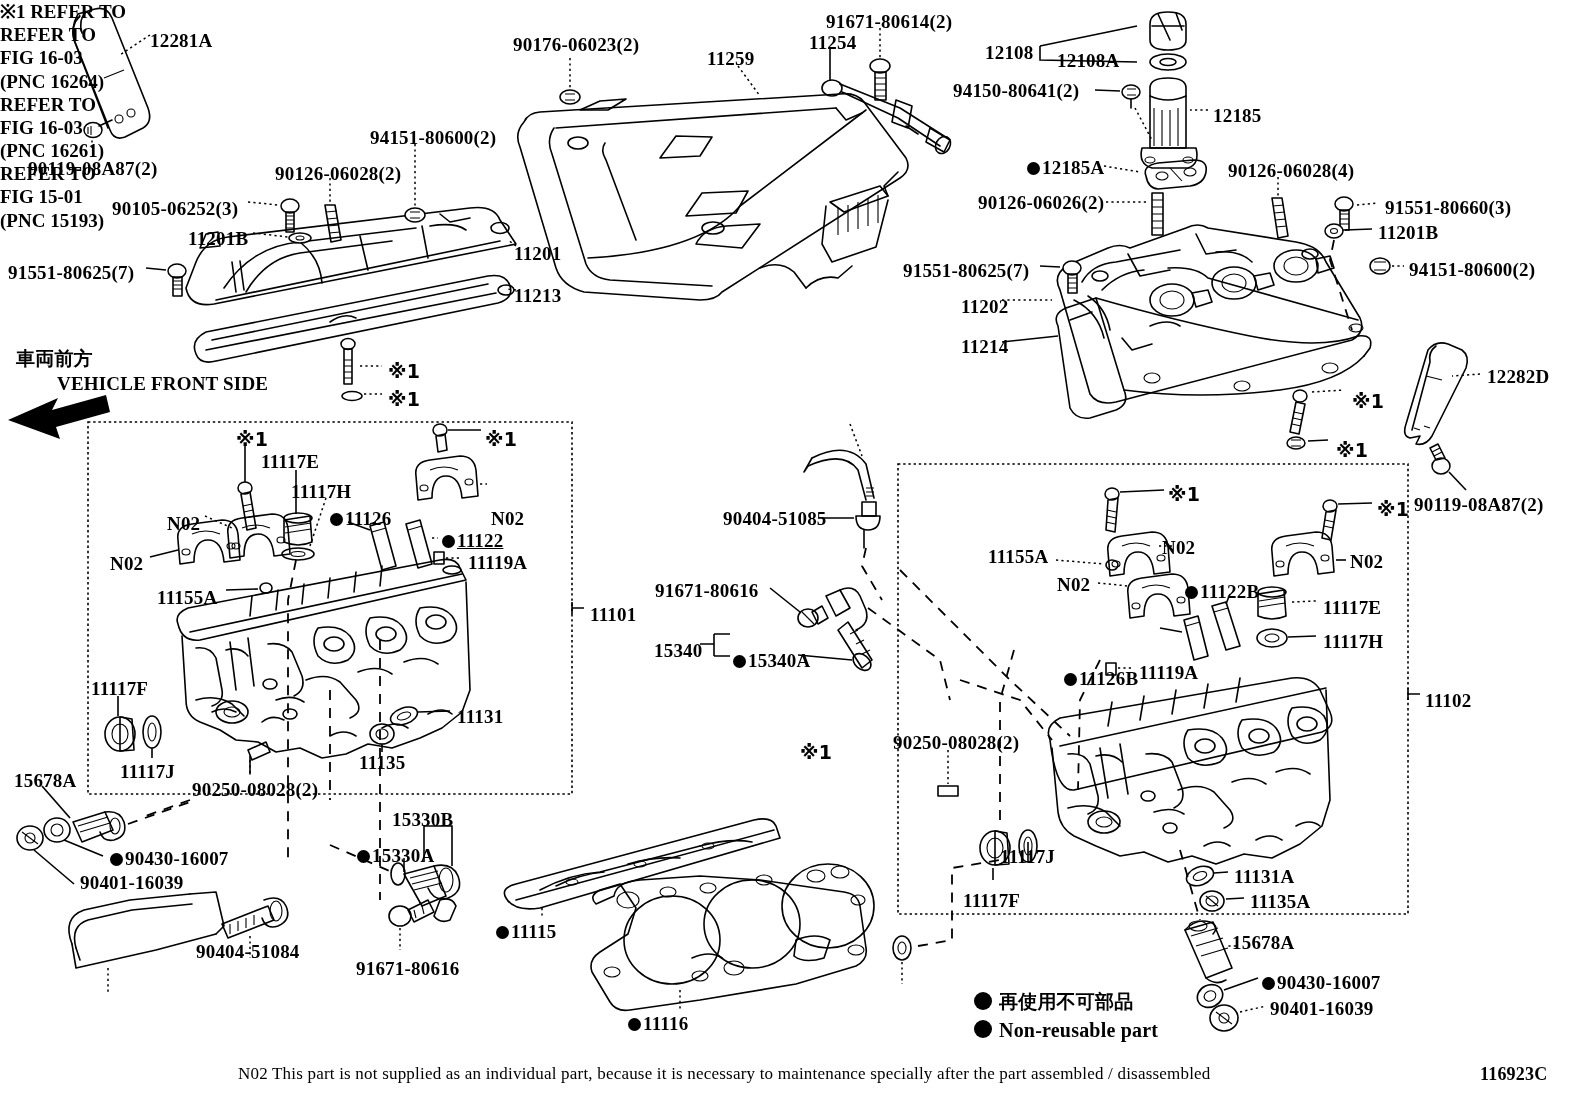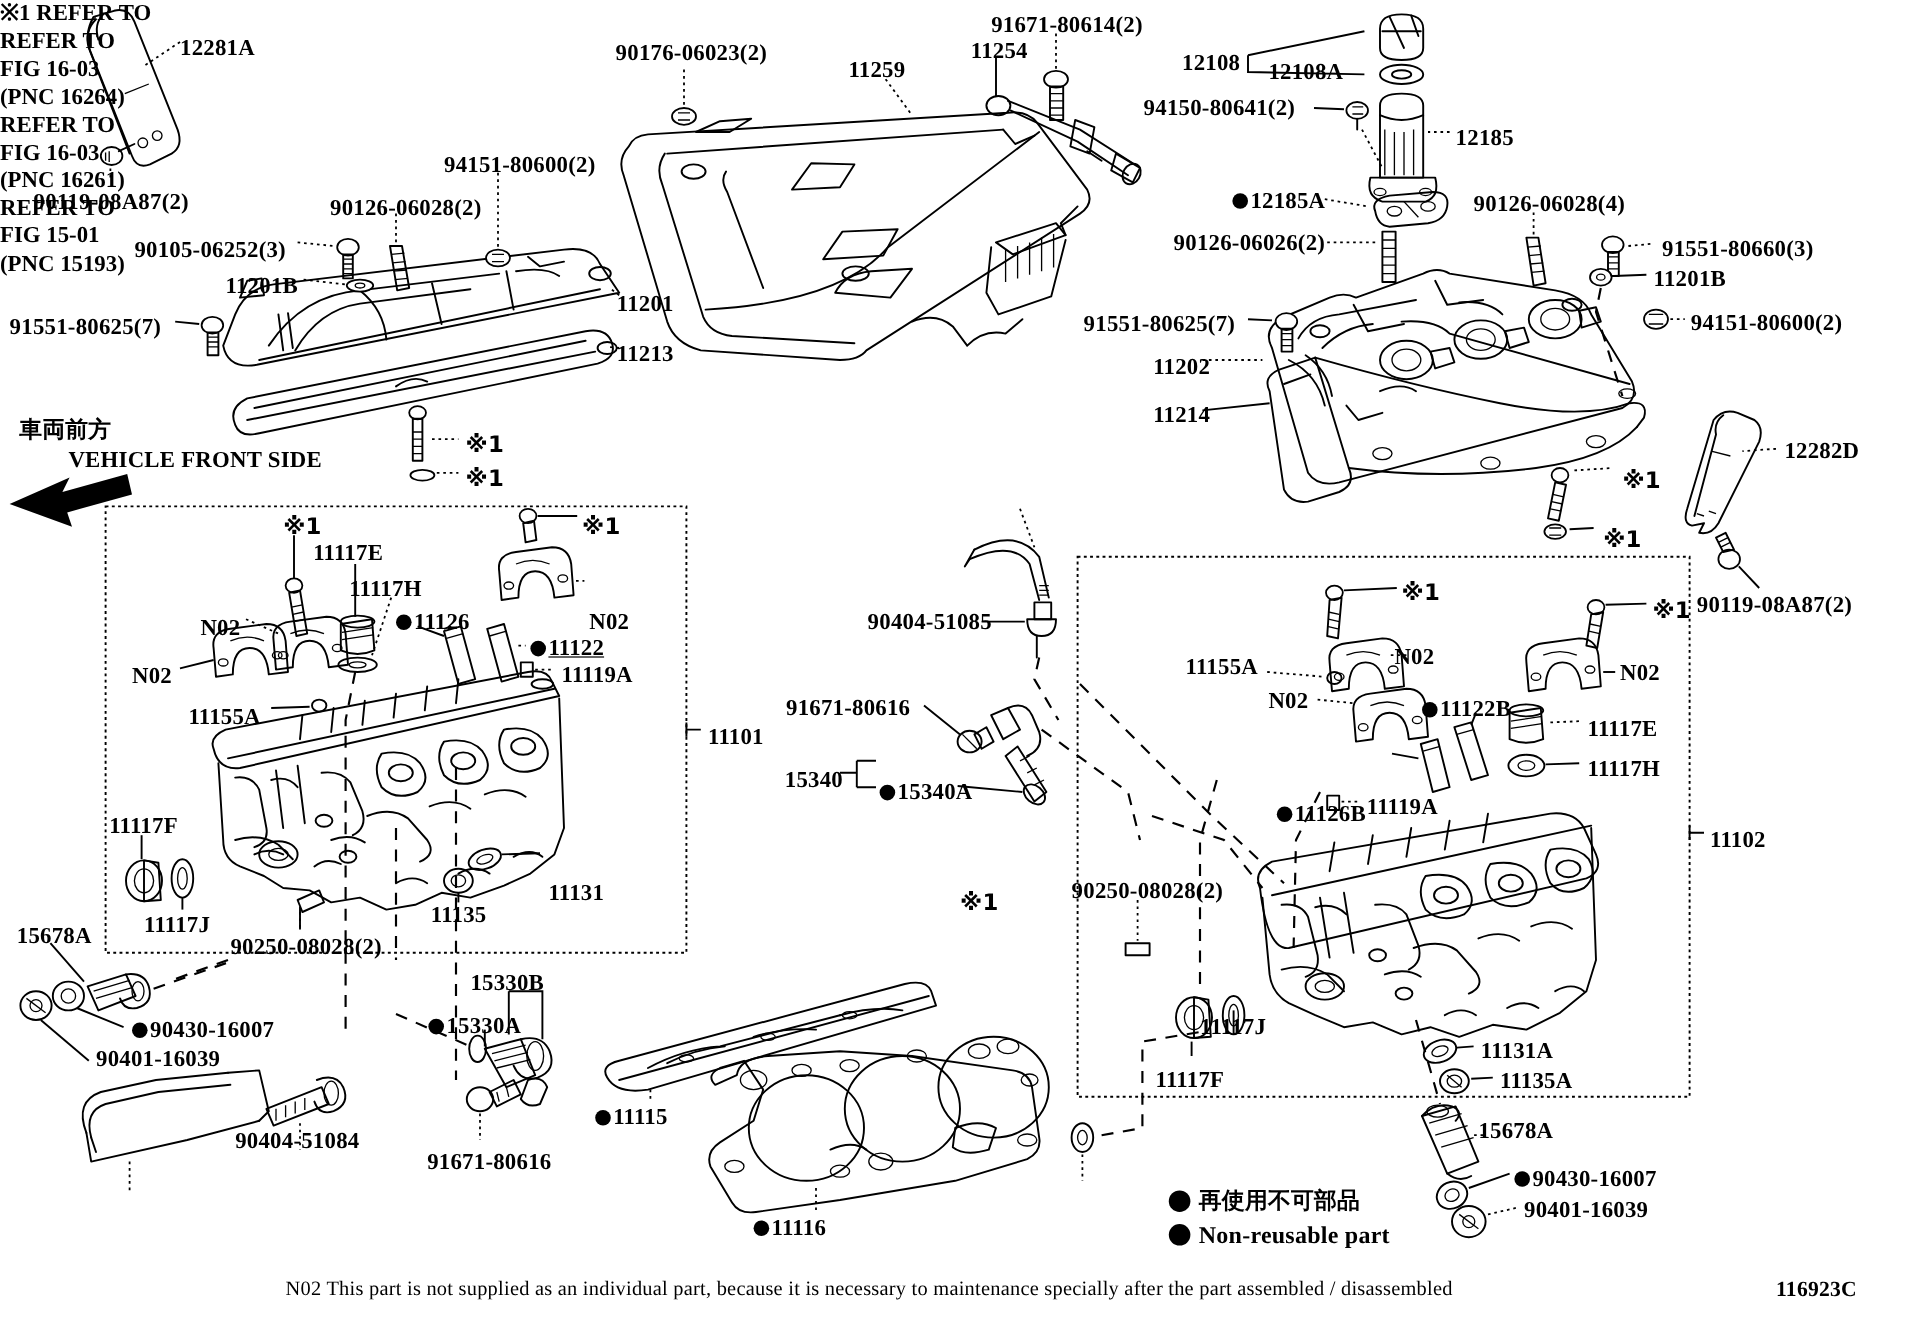--- a/index.html
+++ b/index.html
@@ -779,21 +779,21 @@
       <div class="lbl" style="left: 330px; top: 508px;"><span class="dot"></span><span>11126</span></div>
       <div class="lbl" style="left: 491px; top: 508px;"><span>N02</span></div>
       <div class="lbl" style="left: 167px; top: 513px;"><span>N02</span></div>
       <div class="lbl" style="left: 110px; top: 553px;"><span>N02</span></div>
       <div class="lbl" style="left: 442px; top: 530px; text-decoration: underline;"><span class="dot"></span><span>11122</span></div>
       <div class="lbl" style="left: 468px; top: 552px;"><span>11119A</span></div>
       <div class="lbl" style="left: 157px; top: 587px;"><span>11155A</span></div>
       <div class="lbl" style="left: 590px; top: 604px;"><span>11101</span></div>
       <div class="lbl" style="left: 91px; top: 678px;"><span>11117F</span></div>
       <div class="lbl" style="left: 120px; top: 761px;"><span>11117J</span></div>
-      <div class="lbl" style="left: 457px; top: 706px; margin-top: 28px;"><span>11131</span></div>
+      <div class="lbl" style="left: 457px; top: 706px;"><span>11131</span></div>
       <div class="lbl" style="left: 359px; top: 752px;"><span>11135</span></div>
       <div class="lbl" style="left: 192px; top: 779px;"><span>90250-08028(2)</span></div>
       <div class="lbl" style="left: 14px; top: 770px;"><span>15678A</span></div>
       <div class="lbl" style="left: 110px; top: 848px;"><span class="dot"></span><span>90430-16007</span></div>
       <div class="lbl" style="left: 80px; top: 872px;"><span>90401-16039</span></div>
       <div class="lbl" style="left: 196px; top: 941px;"><span>90404-51084</span></div>
       <div class="lbl" style="left: 392px; top: 809px;"><span>15330B</span></div>
       <div class="lbl" style="left: 357px; top: 845px;"><span class="dot"></span><span>15330A</span></div>
       <div class="lbl" style="left: 356px; top: 958px;"><span>91671-80616</span></div>
       <div class="lbl" style="left: 496px; top: 921px;"><span class="dot"></span><span>11115</span></div>

